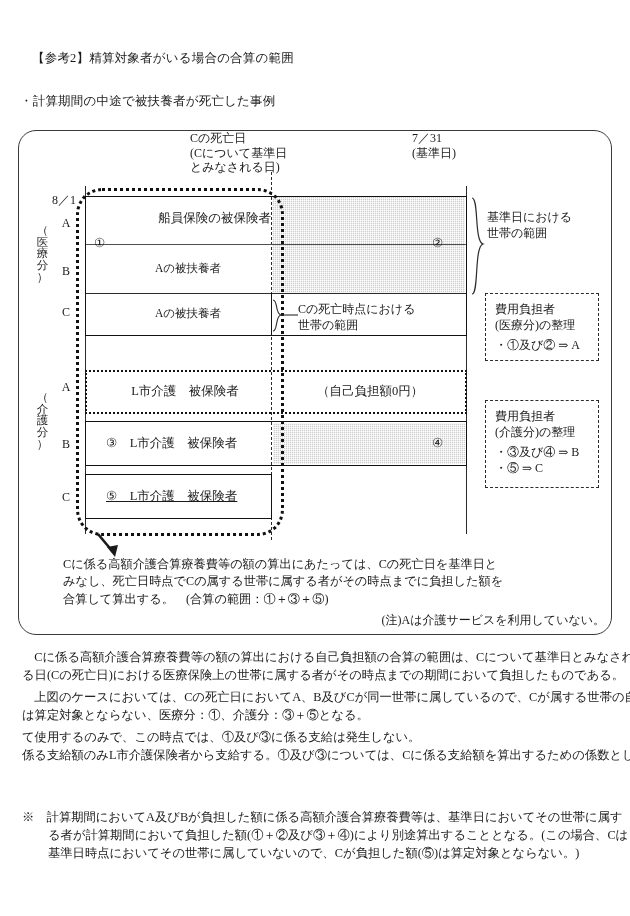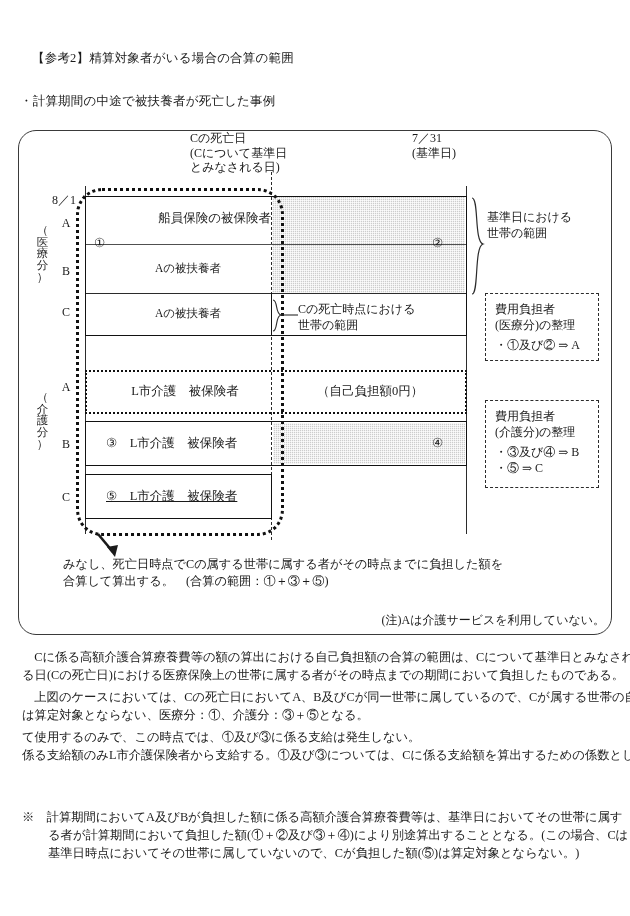--- a/index.html
+++ b/index.html
@@ -336,20 +336,21 @@
 </div>
 
 <div class="abs" id="note-arrow-svg">
   <svg width="30" height="26" viewBox="0 0 30 26">
     <path d="M2 1 L17 19" stroke="#1a1a1a" stroke-width="2.6" fill="none"></path>
     <path d="M19 24 L11 14 L22 12 Z" fill="#1a1a1a"></path>
   </svg>
 </div>
 
 <div class="abs" id="diagram-note">
+  <div>Cに係る高額介護合算療養費等の額の算出にあたっては、Cの死亡日を基準日と</div>
   <div>みなし、死亡日時点でCの属する世帯に属する者がその時点までに負担した額を</div>
   <div>合算して算出する。　(合算の範囲：①＋③＋⑤)</div>
 </div>
 <div class="abs" id="diagram-footnote">(注)Aは介護サービスを利用していない。</div>
 
 <div class="abs body-para" id="para-1">
   <div>　Cに係る高額介護合算療養費等の額の算出における自己負担額の合算の範囲は、Cについて基準日とみなされ</div>
   <div>る日(Cの死亡日)における医療保険上の世帯に属する者がその時点までの期間において負担したものである。</div>
 </div>
 <div class="abs body-para" id="para-2">

